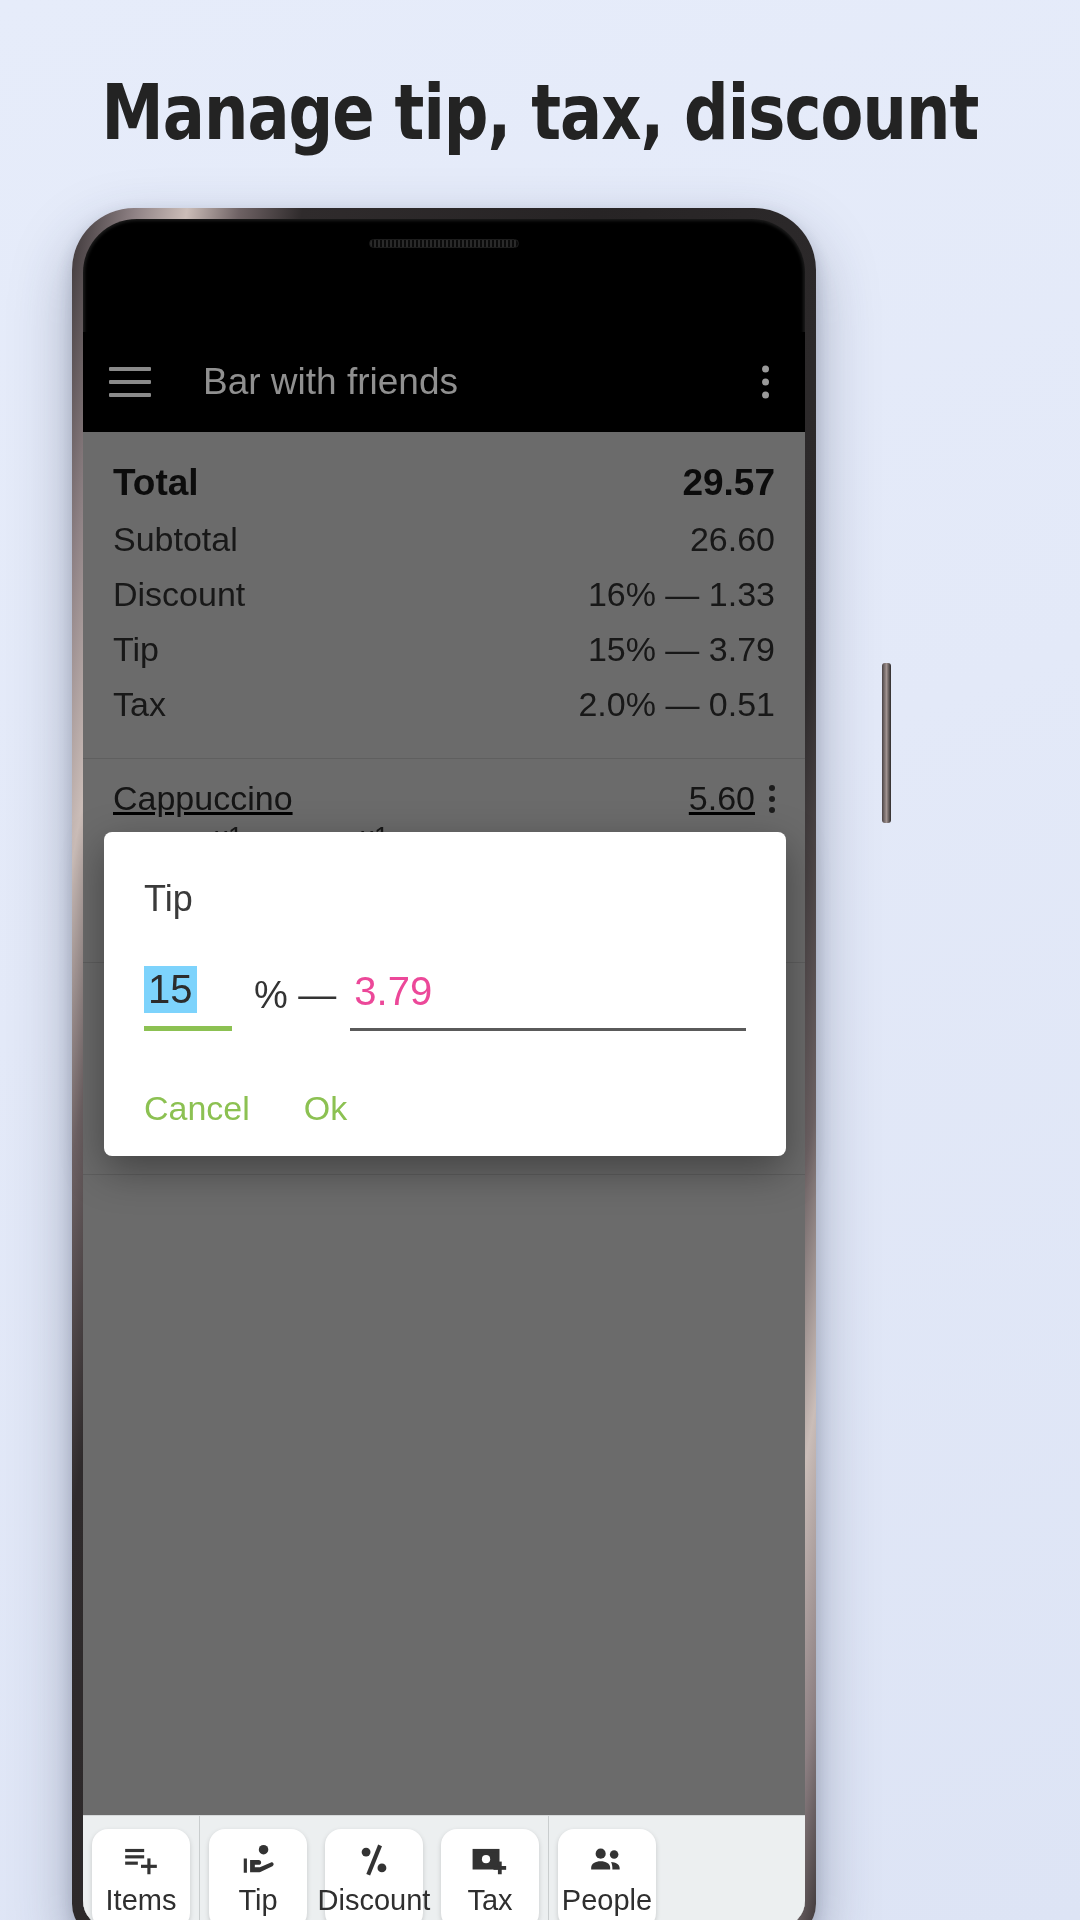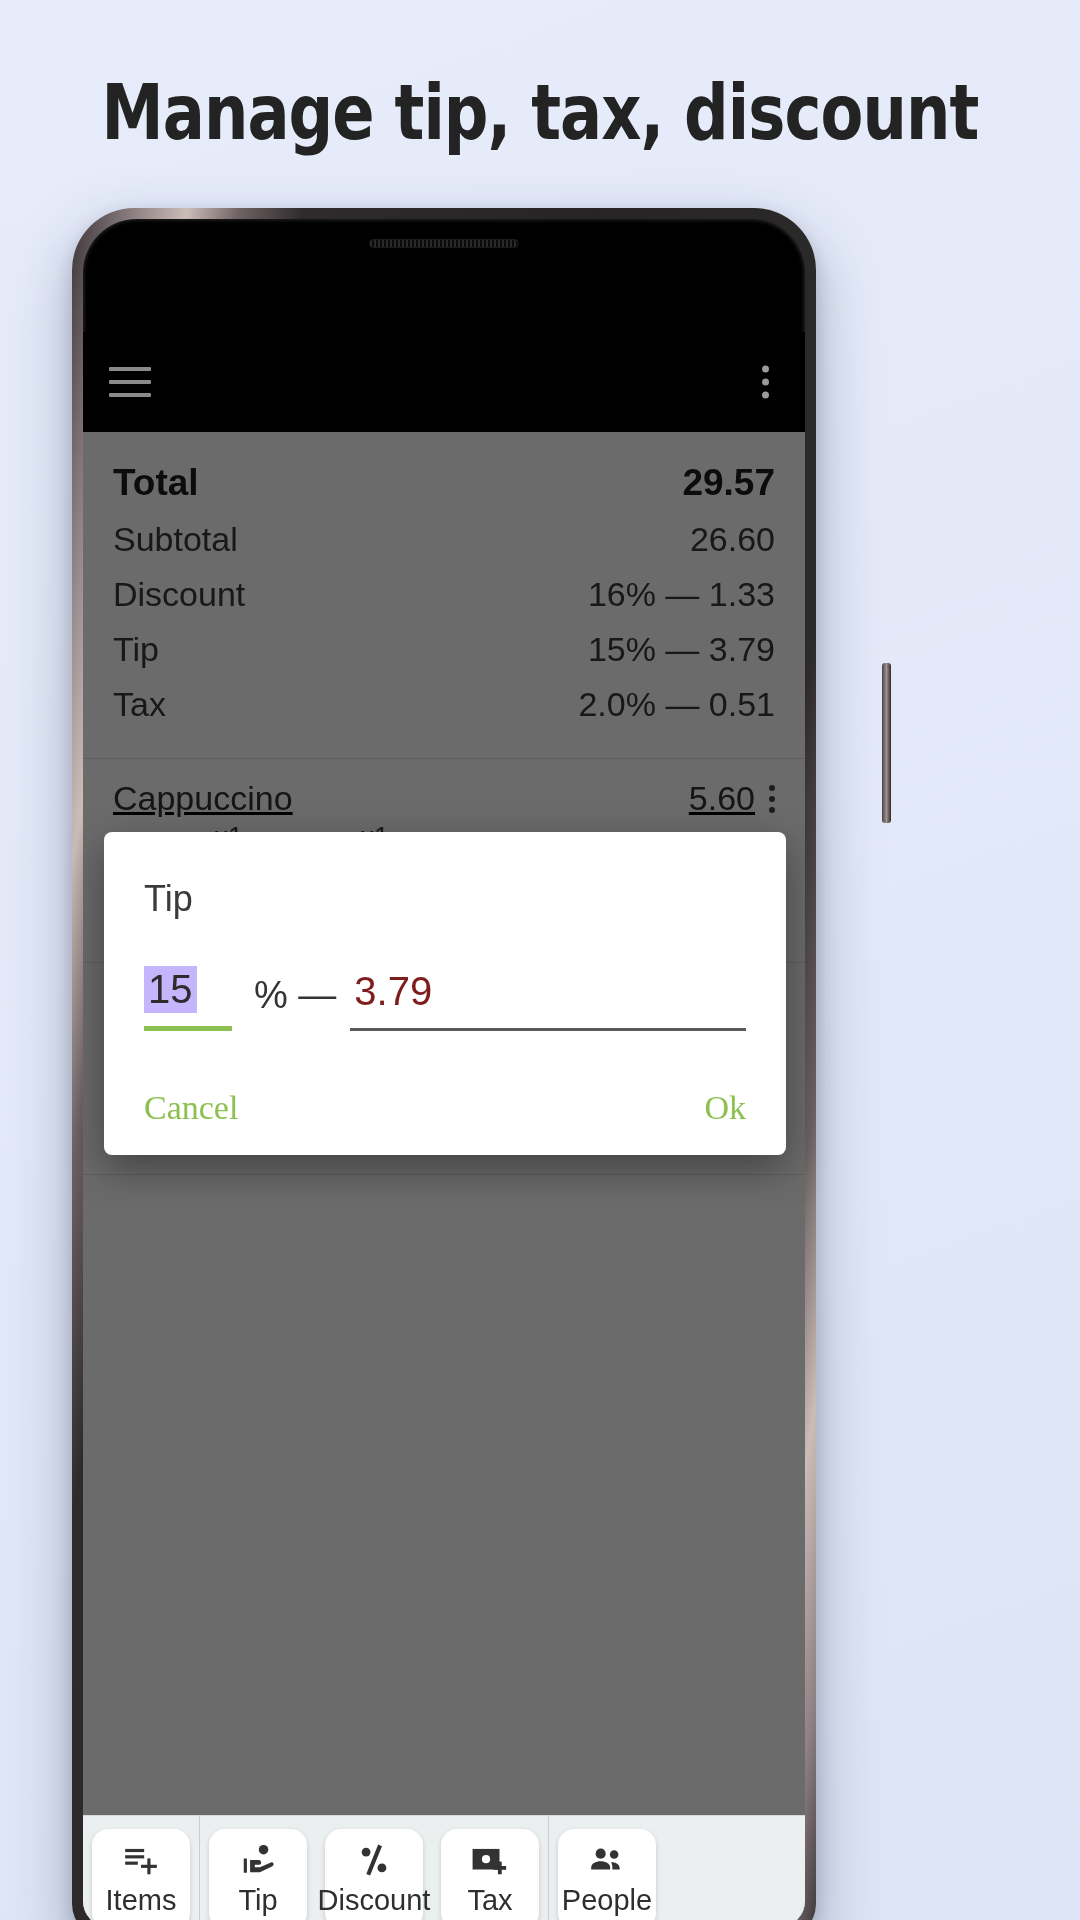--- a/index.html
+++ b/index.html
@@ -116,28 +116,28 @@
     position:absolute; left:104px; top:832px; width:682px;
     background:#fff; border-radius:8px; z-index:20;
     box-shadow:0 14px 40px rgba(0,0,0,.38);
     padding:46px 40px 28px 40px;
   }
   .dlg-title{ font-size:36px; color:#3b3b3b; margin-bottom:46px; }
   .dlg-row{ display:flex; align-items:flex-end; gap:0; }
   .pct-field{ width:88px; position:relative; }
   .pct-val{
     display:inline-block; font-size:40px; color:#2c2c2c;
-    background:#c4b5fd; padding:1px 4px;
+    background:#7dd3fc; padding:1px 4px;
   }
   .pct-underline{ height:5px; background:#8cc152; margin-top:13px; }
   .dash{ font-size:38px; color:#333; margin:0 14px 14px 22px; white-space:nowrap; }
   .amt-field{ flex:1; }
-  .amt-val{ font-size:40px; color:#7f1d1d; padding-left:4px; }
+  .amt-val{ font-size:40px; color:#ec4899; padding-left:4px; }
   .amt-underline{ height:3px; background:#5a5a5a; margin-top:14px; }
-  .dlg-actions{ display:flex; justify-content:space-between; gap:54px; margin-top:58px;font-family:Liberation Serif, serif; }
+  .dlg-actions{ display:flex; justify-content:flex-start; gap:54px; margin-top:58px; }
   .dlg-btn{ font-size:34px; color:#8cc152; cursor:pointer; }
 </style>
 </head>
 <body>
 
 <div class="headline">Manage tip, tax, discount</div>
 
 <div class="phone">
   <div class="key k1"></div>
   <div class="key k2"></div>
@@ -148,20 +148,21 @@
     <div class="speaker"></div>
 
     <div class="screen">
 
       <div class="toolbar">
         <div class="hamburger">
           <i></i>
             <i></i>
             <i></i>
         </div>
+        <div class="tb-title">Bar with friends</div>
         <div class="kebab">
           <i></i>
             <i></i>
             <i></i>
         </div>
       </div>
 
       <div class="content">
 
         <div class="summary">

